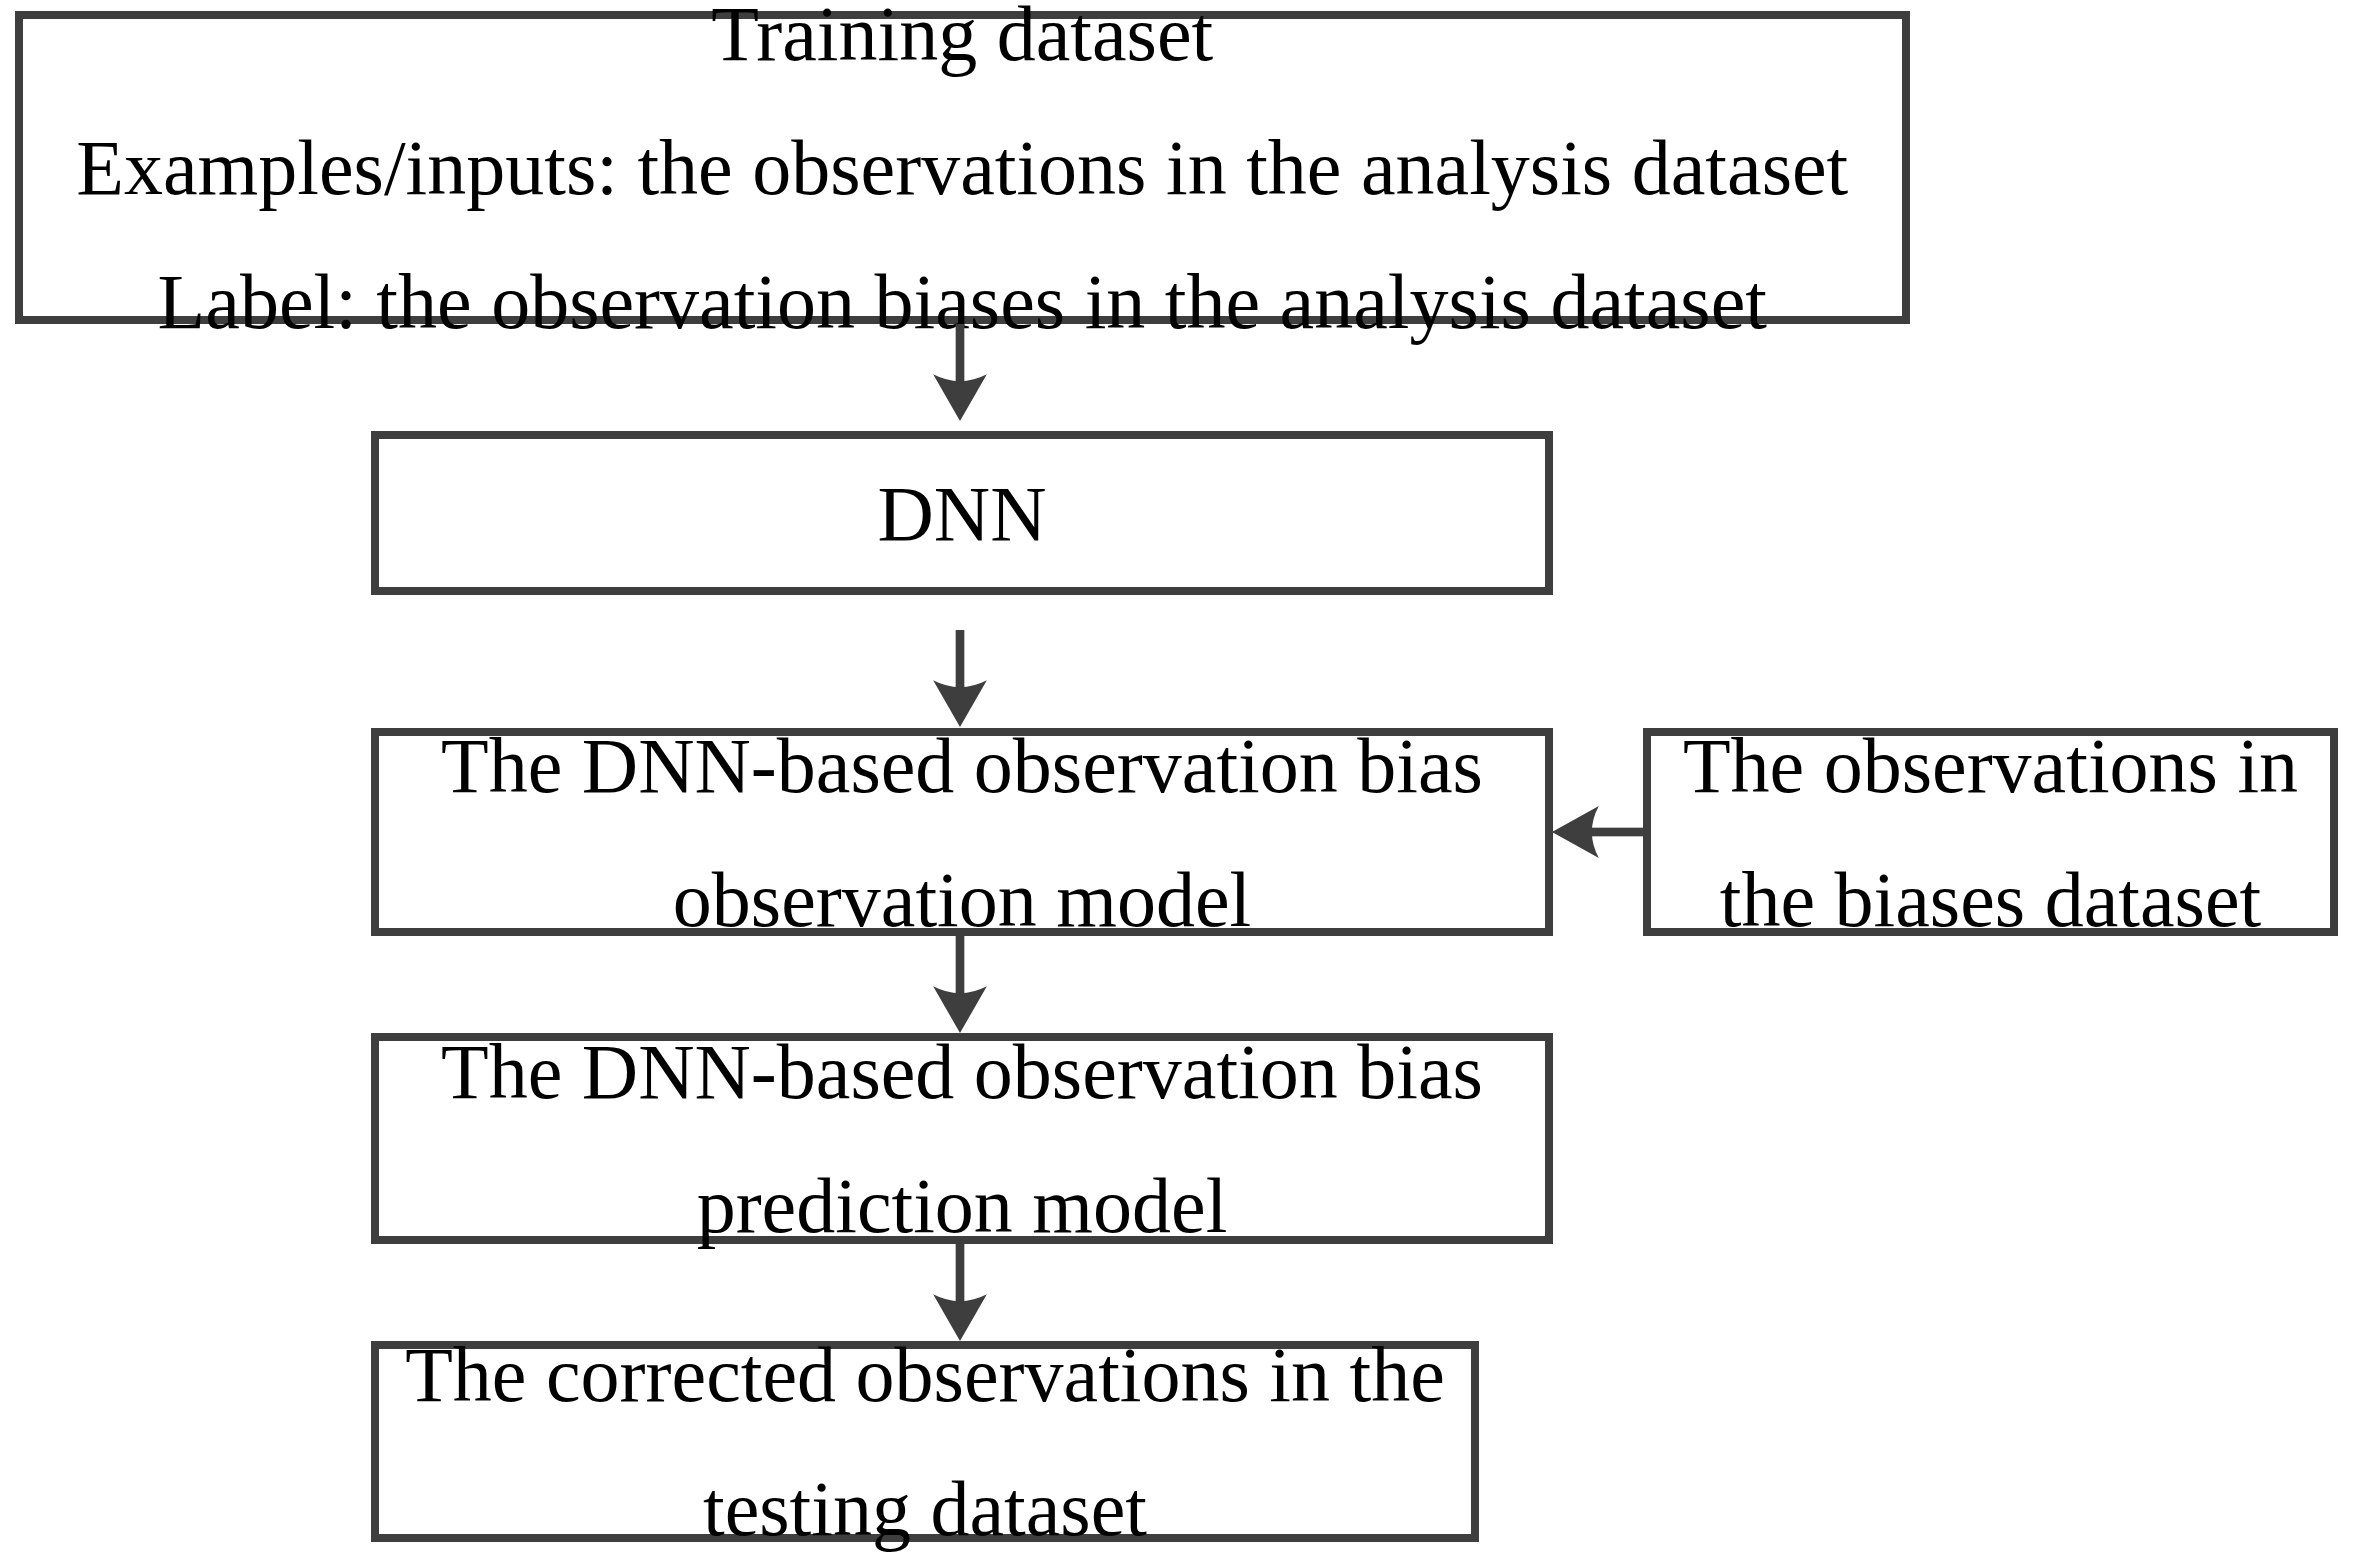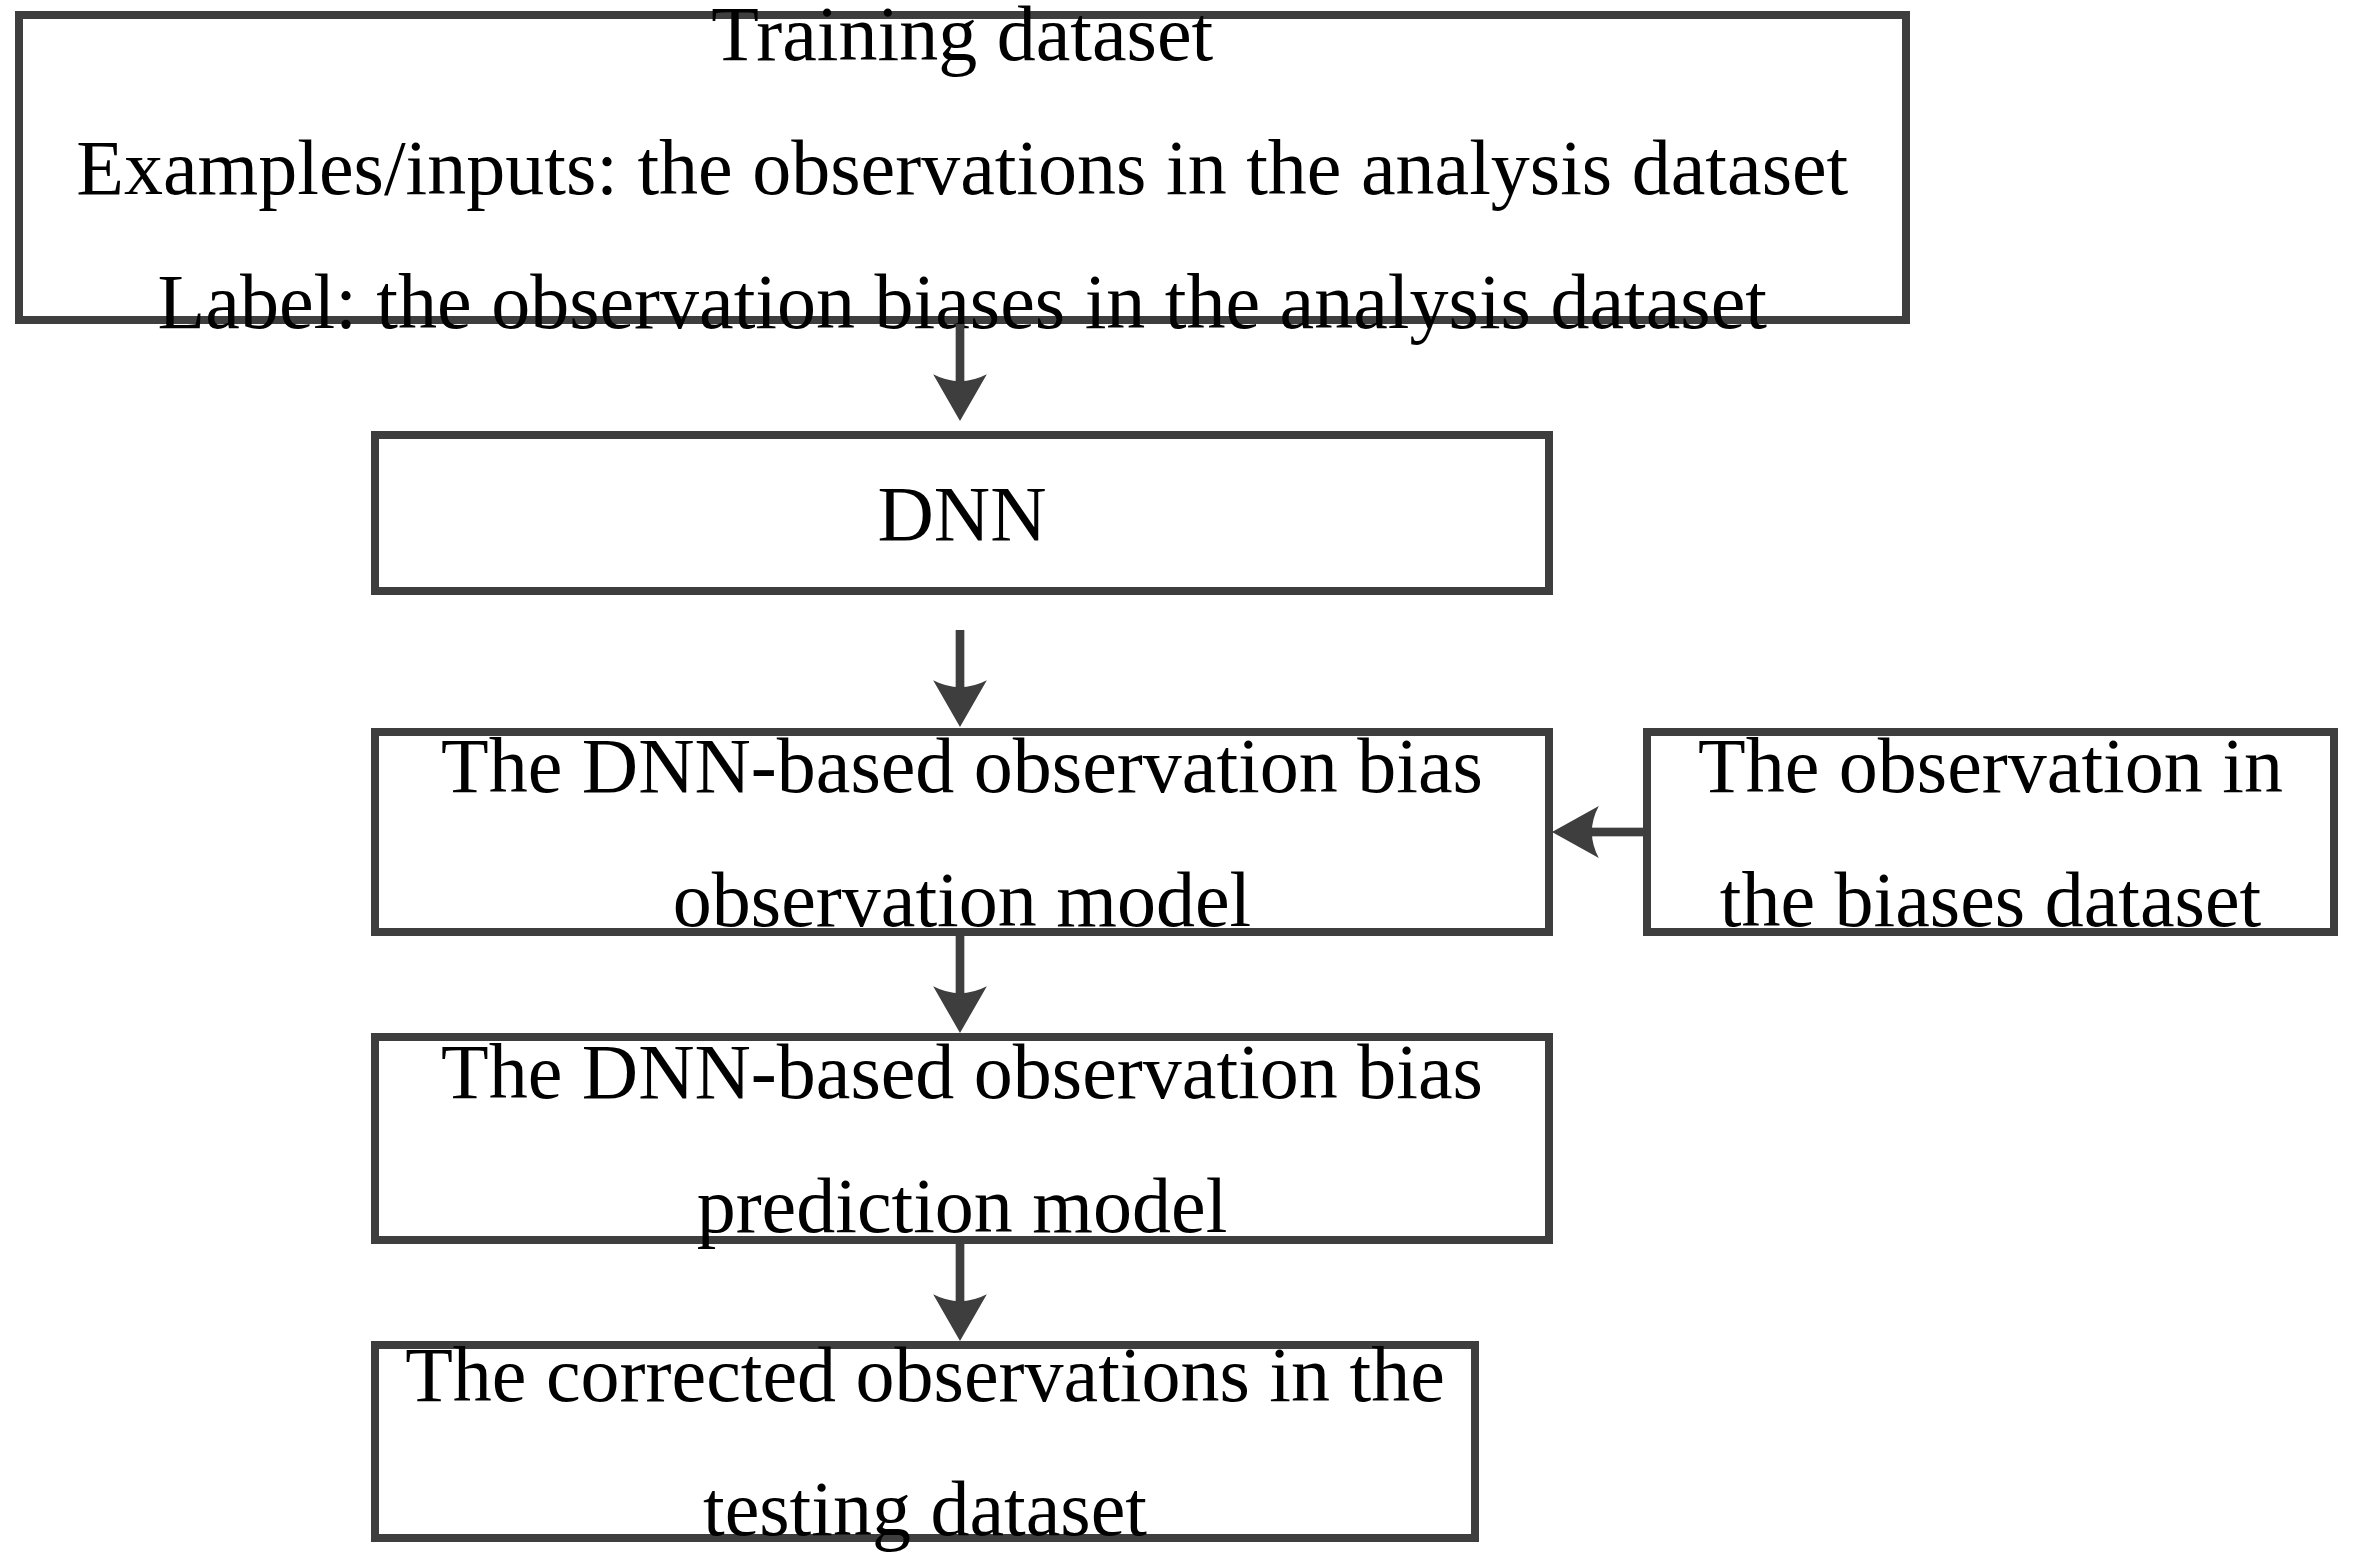--- a/index.html
+++ b/index.html
@@ -75,21 +75,21 @@
     <path d="M32 112 L1 58 Q32 74 63 58 Z" fill="currentColor"></path>
   </svg>
 </div>
 
 <div class="box" id="box-prediction">
   <span class="line">The DNN-based observation bias</span>
   <span class="line">observation model</span>
 </div>
 
 <div class="box" id="box-testing">
-  <span class="line">The observation in</span>
+  <span class="line">The observations in</span>
   <span class="line">the biases dataset</span>
 </div>
 
 <div class="arrow" id="arrow-h">
   <svg width="91" height="56" viewBox="0 0 105 64">
     <rect x="44" y="27" width="61" height="10" fill="currentColor"></rect>
     <path d="M0 32 L54 2 Q38 32 54 62 Z" fill="currentColor"></path>
   </svg>
 </div>
 

